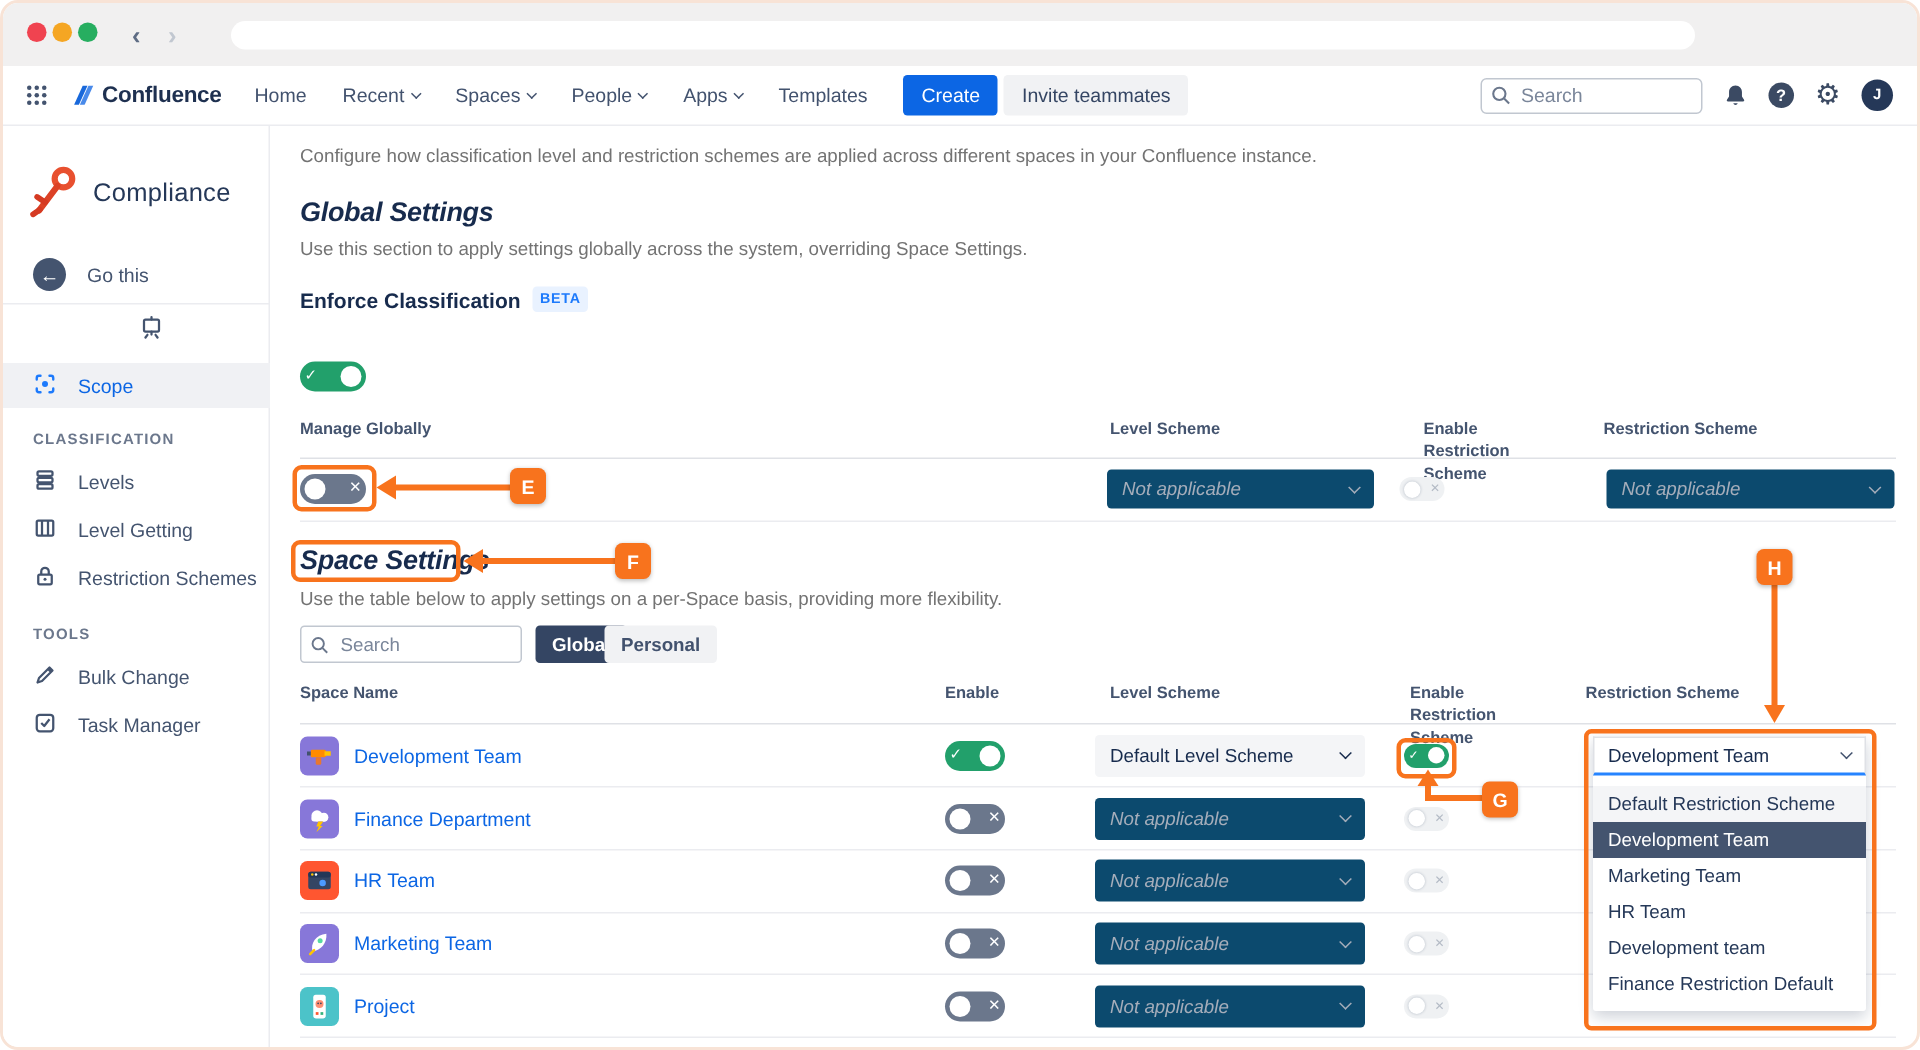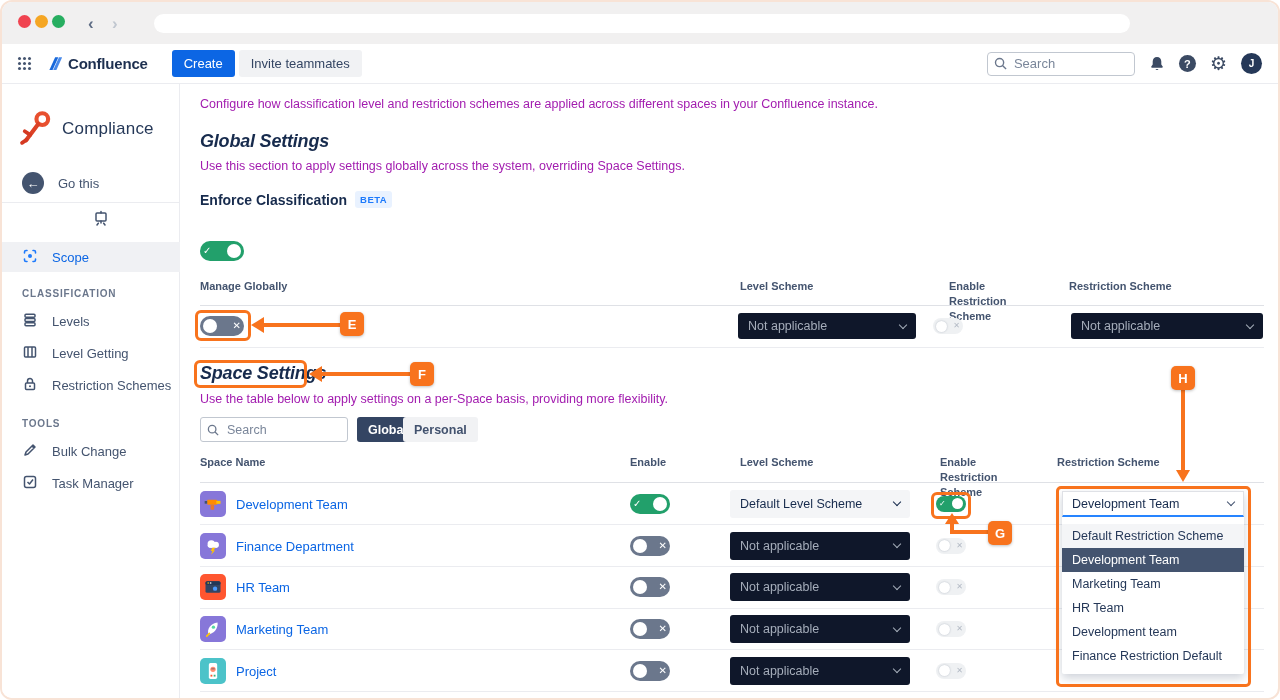--- a/index.html
+++ b/index.html
@@ -54,21 +54,21 @@
              padding-left:20px; gap:14px; font-size:13px; color:#44546F; font-weight:500; cursor:pointer; }
   .sb-item.active { background:#F0F1F4; color:#0C66E4; }
   .sb-head { position:absolute; left:20px; font-size:10px; font-weight:700; color:#6B778C; letter-spacing:0.8px; }
   .sb-div { position:absolute; left:0; width:178px; height:1px; background:#EBECF0; }
   #goback-circle { width:22px; height:22px; border-radius:50%; background:#44546F; color:#fff;
                    display:flex; align-items:center; justify-content:center; font-size:13px; }
   .sb-ic { width:16px; height:16px; flex:none; }
 
   
   .h2 { font-size:18px; font-weight:700; color:#172B4D; letter-spacing:-0.2px;font-style:italic; }
-  .p  { font-size:12.5px; color:#a21caf; }
+  .p  { font-size:12.5px; color:#737373; }
   .h3 { font-size:14px; font-weight:700; color:#172B4D; }
   .beta { background:#E9F2FF; color:#1D7AFC; font-size:9.5px; font-weight:700; letter-spacing:0.5px;
           padding:3px 5px; border-radius:3px; margin-left:8px; }
   .thead { font-size:11px; font-weight:700; color:#44546F; line-height:1.35; }
   .hr { background:#DFE1E6; height:1px; }
   .hr2 { background:#EBECF0; height:1px; }
 
   
   .tg { display:flex; align-items:center; justify-content:space-between; border-radius:20px; cursor:pointer; }
   .tg.lg { width:44px; height:20px; padding:0 3px; }
@@ -81,21 +81,21 @@
   .tg.sm .gl { font-size:8px; }
   .tg.on  { background:#22A06B; }
   .tg.off { background:#6B778C; }
   .tg.dis { background:#EFF1F3; }
   .tg.dis .gl { color:#B3BAC5; }
   .tg.dis .knob { box-shadow:0 0 2px rgba(9,30,66,.25); }
 
   
   .field { display:flex; align-items:center; justify-content:space-between; padding:0 10px;
            border-radius:3px; font-size:12.5px; }
-  .field.dis { background:#0f172a; color:#A5ADBA; }
+  .field.dis { background:#0c4a6e; color:#A5ADBA;font-style:italic; }
   .field.act { background:#F4F5F7; color:#172B4D; cursor:pointer; }
   .cdown { width:6px; height:6px; border-right:1.7px solid; border-bottom:1.7px solid;
            transform:rotate(45deg); margin-top:-3px; flex:none; }
 
   
   .search-sm { position:relative; }
   .search-sm input { width:148px; height:25px; border:1px solid #C1C7D0; border-radius:3px;
                      font-size:12.5px; padding:0 8px 0 26px; color:#172B4D; outline:none; }
   .search-sm input::placeholder { color:#7A869A; }
   .fbtn { height:25px; border:none; border-radius:3px; font-size:12.5px; font-weight:700;
@@ -153,20 +153,28 @@
         <i></i>
         <i></i>
       </div>
     <div id="conf-logo">
       <svg width="17" height="17" viewBox="0 0 16 16">
         <polygon points="3.2,14 8.6,2 11.6,2 6.2,14" fill="#1868DB"></polygon>
         <polygon points="9.8,14 15.2,2 12.2,2 6.8,14" fill="#357DE8" opacity="0.9"></polygon>
       </svg>
       <b>Confluence</b>
     </div>
+    <div id="nav-menu">
+        <span class="nav-item">Home</span>
+        <span class="nav-item">Recent<span class="chev"></span></span>
+        <span class="nav-item">Spaces<span class="chev"></span></span>
+        <span class="nav-item">People<span class="chev"></span></span>
+        <span class="nav-item">Apps<span class="chev"></span></span>
+        <span class="nav-item">Templates</span>
+      </div>
     <button id="create-btn">Create</button>
     <button id="invite-btn">Invite teammates</button>
     <div id="nav-right">
       <span class="hsearch">
         <svg class="mag" width="13" height="13" viewBox="0 0 14 14">
           <circle cx="6" cy="6" r="4.4" fill="none" stroke="#6B778C" stroke-width="1.5"></circle>
           <line x1="9.4" y1="9.4" x2="13" y2="13" stroke="#6B778C" stroke-width="1.5"></line>
         </svg>
         <input placeholder="Search" style="">
       </span>

